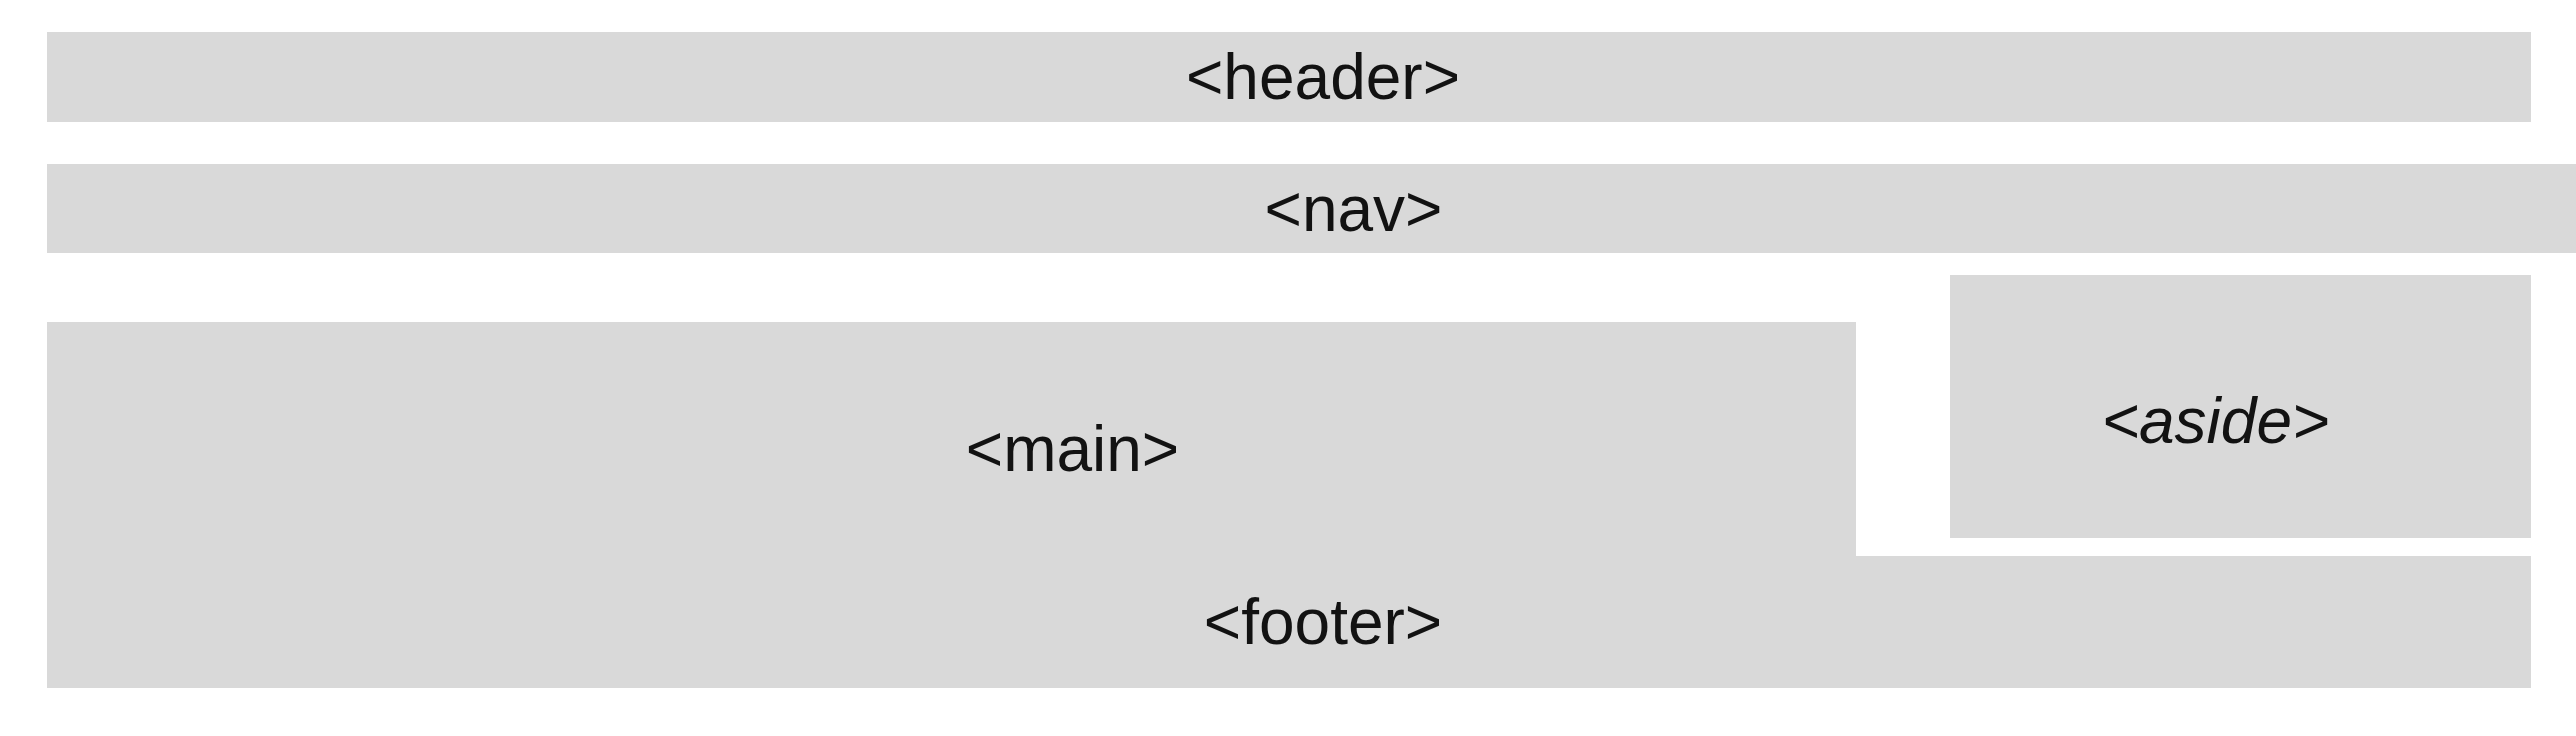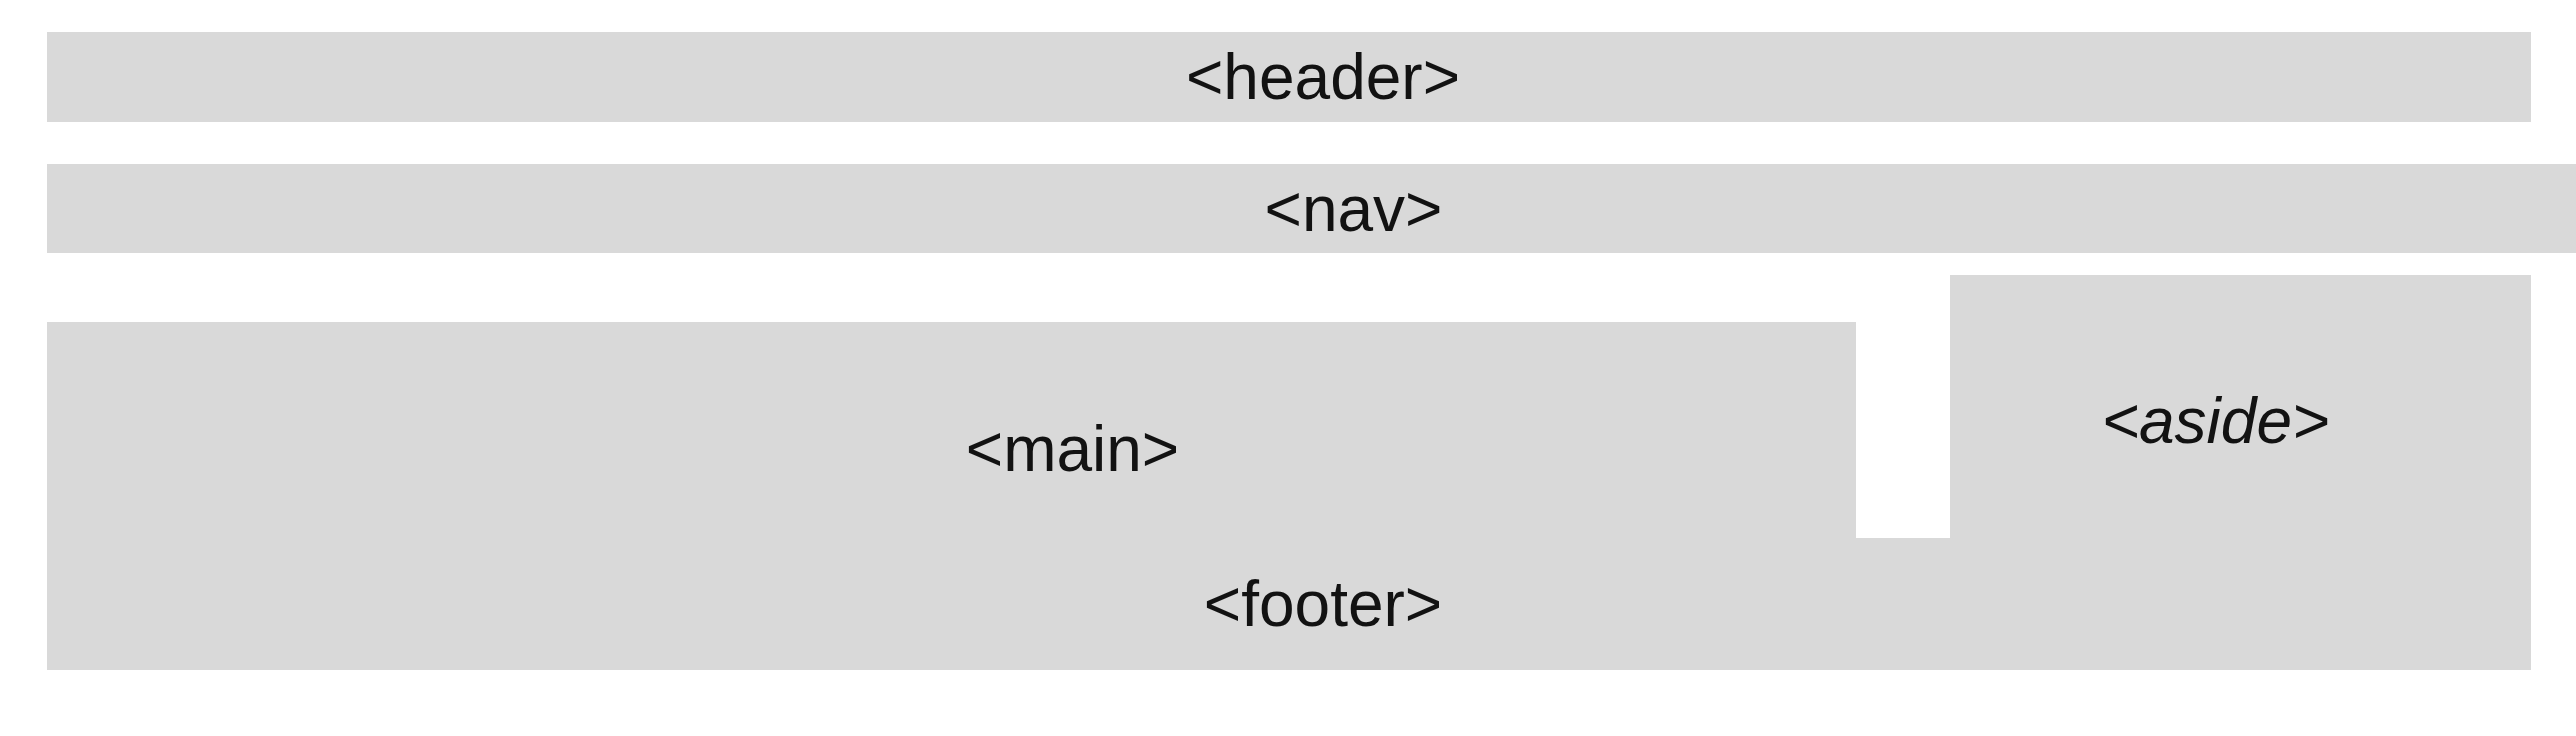--- a/index.html
+++ b/index.html
@@ -27,21 +27,21 @@
     line-height:1;
     color:var(--label-color);
     white-space:nowrap;
     position:relative;
   }
   
   .box-header{left:40px; top:25px;  width:2484px; height:90px;}
   .box-nav   {left:40px; top:157px; width:2549px; height:89px;}
   .box-main  {left:40px; top:270px; width:1809px; height:261px;margin-top:45px;}
   .box-aside {left:1943px;top:268px; width:581px;  height:263px;font-style:italic;}
-  .box-footer{left:40px; top:531px; width:2484px; height:132px;justify-content:center;}
+  .box-footer{left:40px; top:549px; width:2484px; height:132px;justify-content:center;}
   
   .box-header .label{left:34px;}
   .box-nav    .label{left:32px;}
   .box-main   .label{left:121px; top:-3.7px;}
   .box-aside  .label{left:-25px; top:14px;}
   .box-footer .label{left:34px;}
 </style>
 </head>
 <body>
 

